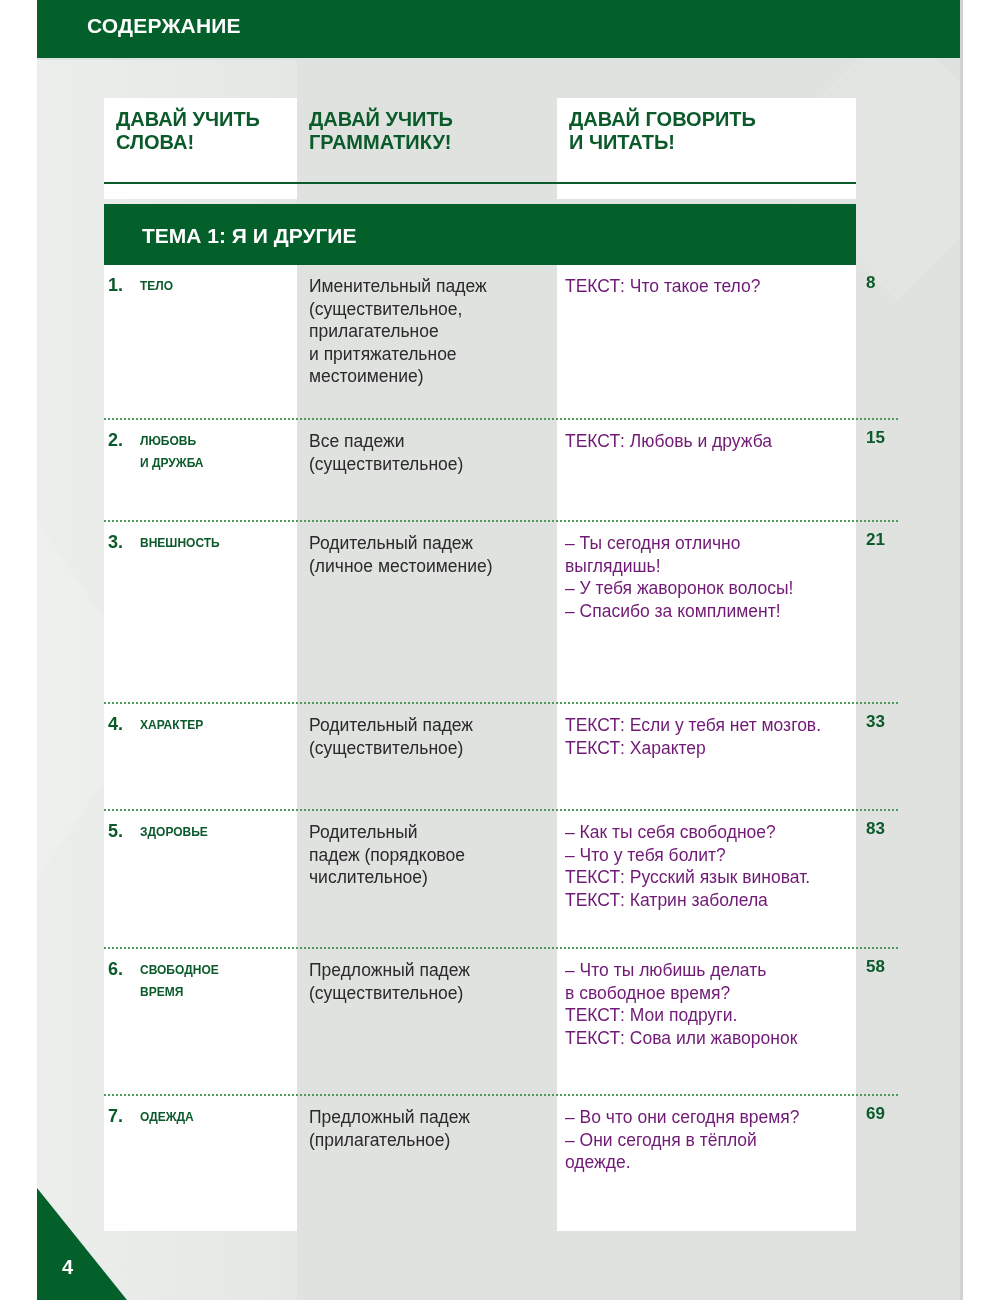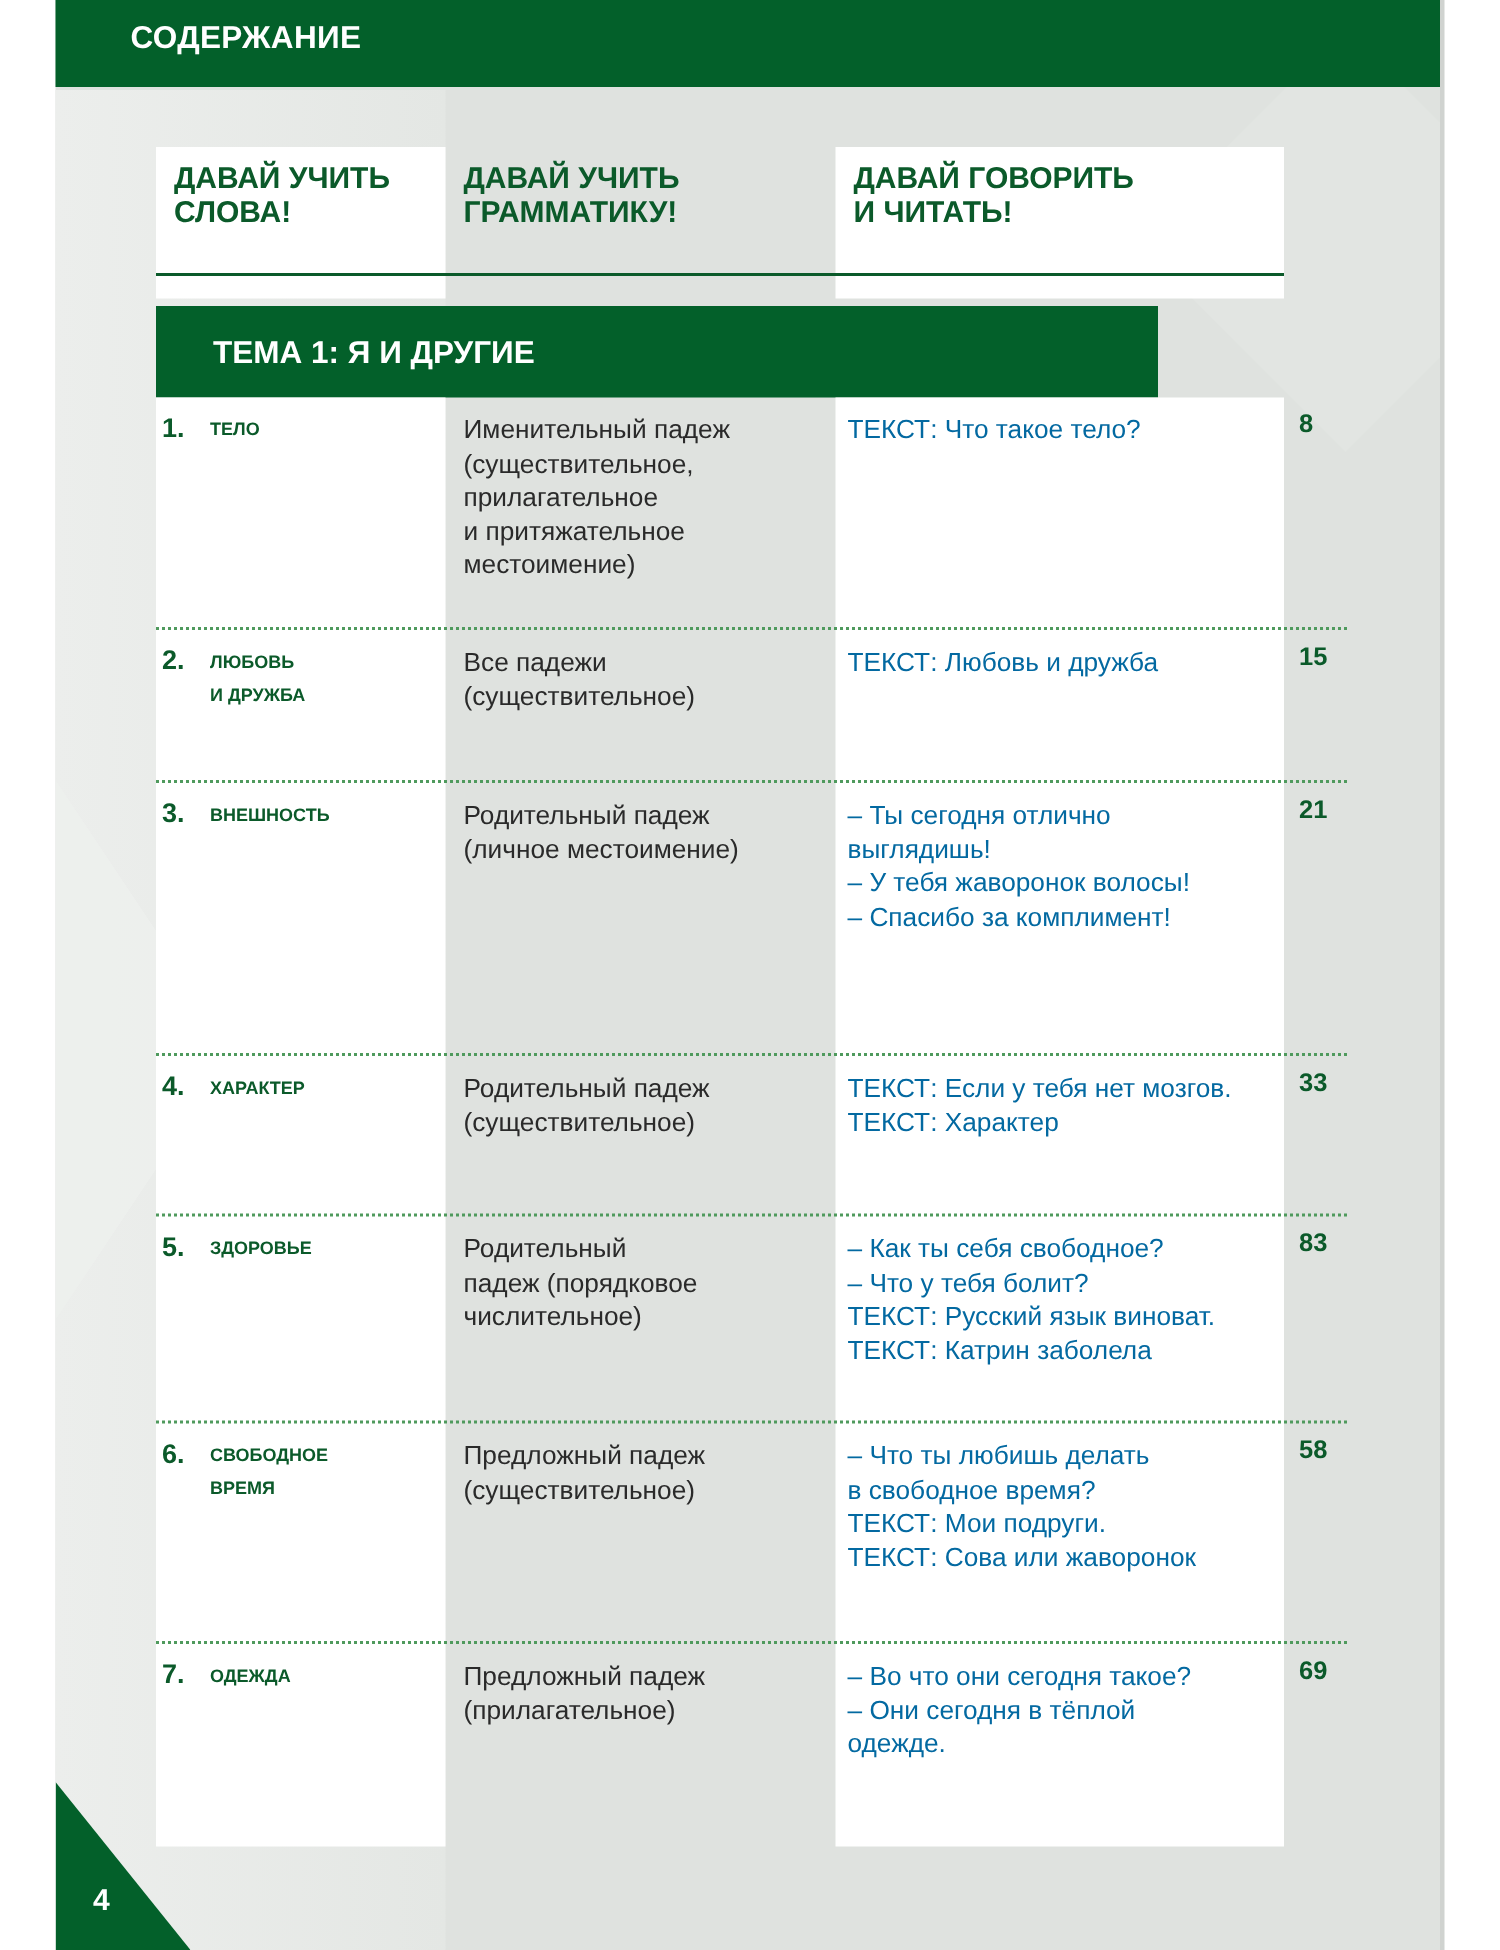--- a/index.html
+++ b/index.html
@@ -51,21 +51,21 @@
   .col-head-1 { left: 104px; width: 193px; }
   .col-head-1 span { padding: 10px 0 0 12px; }
   .col-head-2 { left: 297px; width: 260px; background: transparent; }
   .col-head-2 span { padding: 10px 0 0 12px; }
   .col-head-3 { left: 557px; width: 299px; }
   .col-head-3 span { padding: 10px 0 0 12px; }
   .head-underline {
     position: absolute; left: 104px; top: 182px; width: 752px; height: 2px; background: #0b5a2a;
   }
   .theme-bar {
-    position: absolute; left: 104px; top: 204px; width: 668px; height: 61px;
+    position: absolute; left: 104px; top: 204px; width: 752px; height: 61px;
     background: #03602a;
   }
   .theme-bar span {
     position: absolute; left: 38px; top: 20px; color: #ffffff; font-weight: bold; font-size: 21px;
   }
   .col-white-1 { position: absolute; left: 104px; top: 265px; width: 193px; height: 966px; background: #ffffff; }
   .col-white-3 { position: absolute; left: 557px; top: 265px; width: 299px; height: 966px; background: #ffffff; }
   .row {
     position: absolute; left: 104px; width: 794px;
   }
@@ -80,21 +80,21 @@
   .cell-title {
     position: absolute; left: 36px; top: 10px; width: 155px;
     color: #0b5a2a; font-weight: bold; font-size: 12px; line-height: 22px; white-space: pre-line;
   }
   .cell-grammar {
     position: absolute; left: 205px; top: 10px; width: 250px;
     color: #2a2a2a; font-size: 17.5px; line-height: 22.5px; white-space: pre-line;
   }
   .cell-speak {
     position: absolute; left: 461px; top: 10px; width: 290px;
-    color: #0369a1; font-size: 17.5px; line-height: 22.5px;
+    color: #701a75; font-size: 17.5px; line-height: 22.5px;
   }
   .cell-speak div { white-space: pre-line; }
   .cell-page {
     position: absolute; left: 762px; top: 8px; width: 40px;
     color: #0b5a2a; font-weight: bold; font-size: 17px;
   }
   .corner {
     position: absolute; left: 37px; top: 1188px; width: 90px; height: 112px;
     background: #03602a;
     clip-path: polygon(0 0, 0 100%, 100% 100%);
@@ -224,21 +224,21 @@
   <div class="cell-page">58</div>
 </div>
 <div class="row-sep" style="top:1094px;"></div>
 
 <div class="row" style="top:1096px;height:135px;">
   <div class="cell-num">7.</div>
   <div class="cell-title">ОДЕЖДА</div>
   <div class="cell-grammar">Предложный падеж
 (прилагательное)</div>
   <div class="cell-speak">
-    <div>– Во что они сегодня такое?</div>
+    <div>– Во что они сегодня время?</div>
     <div>– Они сегодня в тёплой
    одежде.</div>
   </div>
   <div class="cell-page">69</div>
 </div>
 
 <div class="corner"></div>
 <div class="page-number">4</div>
 
 </body></html>

